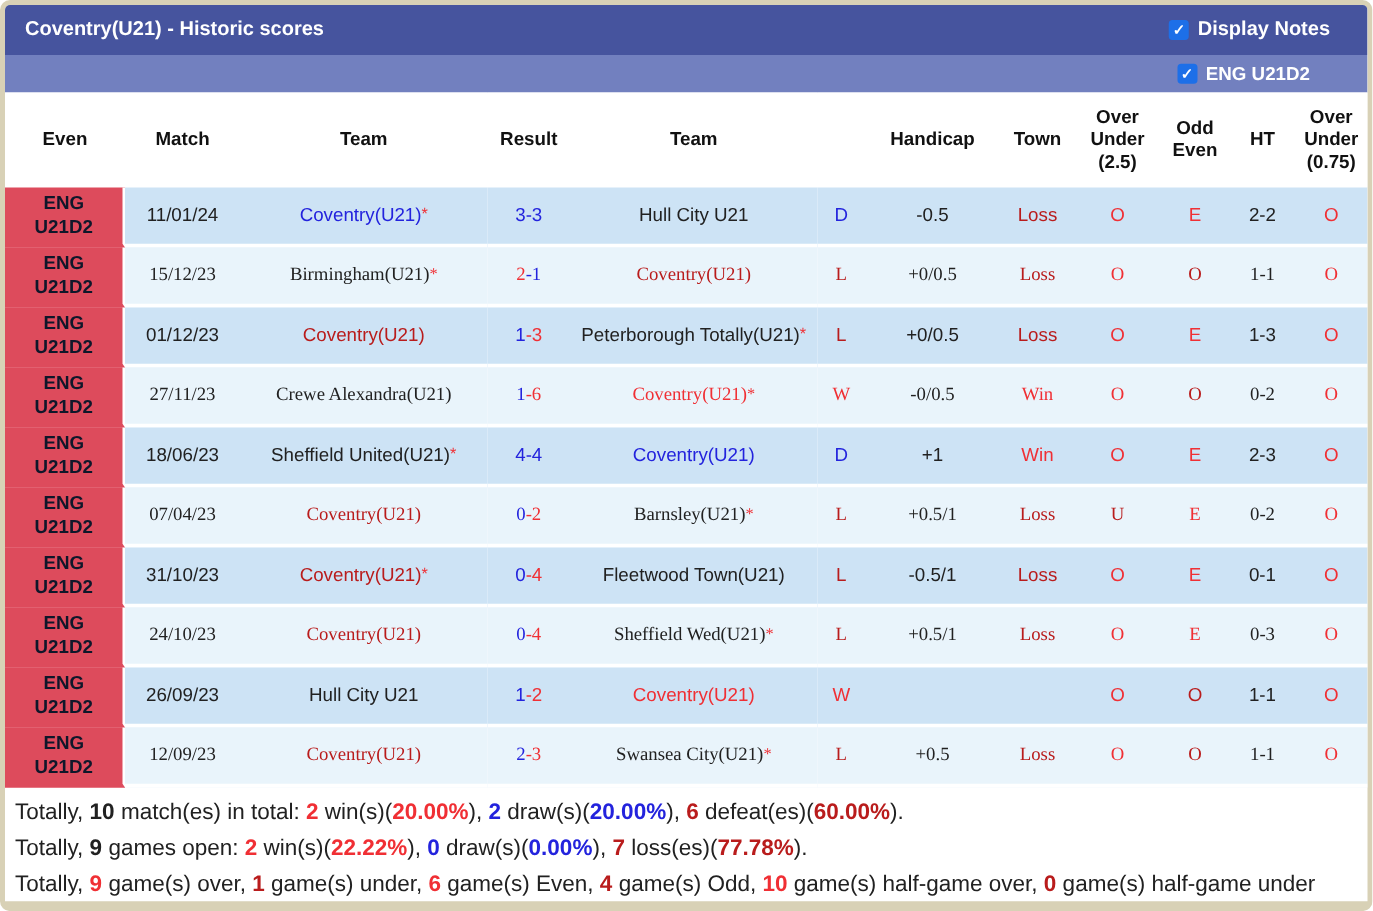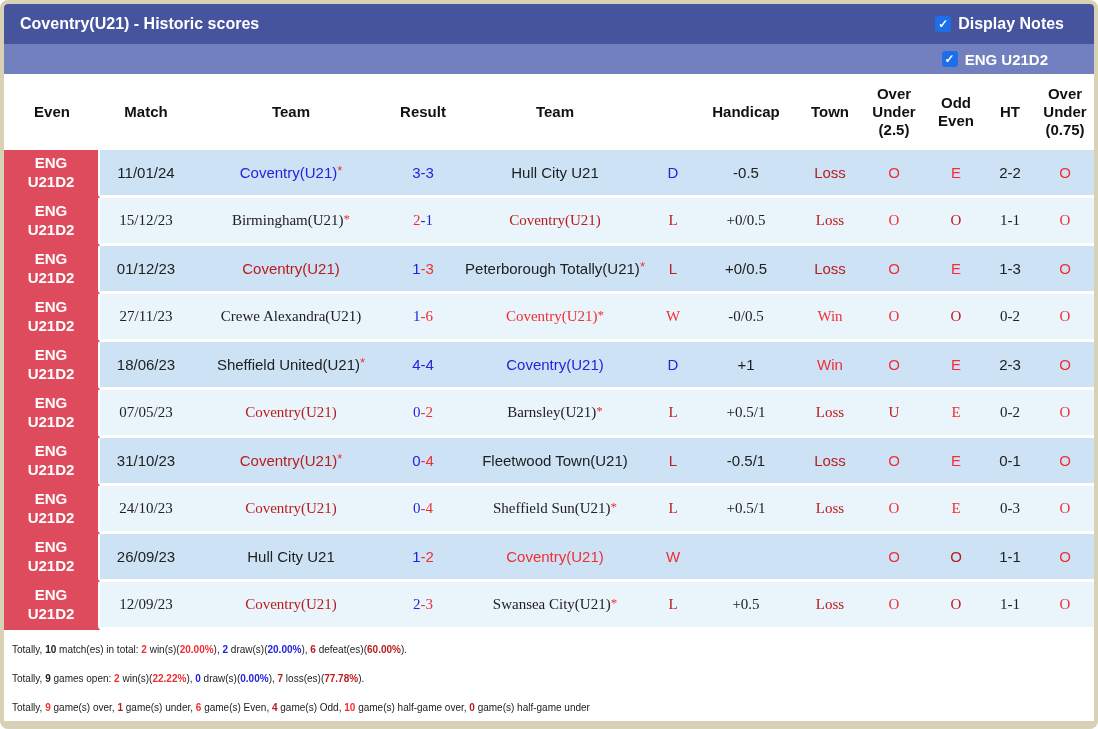--- a/index.html
+++ b/index.html
@@ -17,29 +17,29 @@
   .filter-group{display:flex;align-items:center;margin-left:38px;}
   .select-box{display:inline-flex;align-items:center;gap:5px;background:#fdfdfd;color:#222;
               border:3px solid #111;border-radius:10px;box-shadow:0 0 0 2px #fff;
               padding:0 6px;margin:0 6px;height:22px;font-size:15px;font-weight:bold;cursor:pointer;}
   
   table{border-collapse:separate;border-spacing:0;table-layout:fixed;width:1090px;}
   th{font-size:15px;font-weight:bold;color:#111;text-align:center;vertical-align:middle;
      height:76px;line-height:1.2;white-space:pre-line;background:#fff;padding:0;}
   td{font-size:15px;text-align:center;vertical-align:middle;height:45px;padding:0 2px;
      border-bottom:3px solid #fff;line-height:1.15;}
-  td.badge{background:#dd4b5c;color:#ffffff;font-weight:bold;font-size:15px;white-space:pre-line;
+  td.badge{background:#dd4b5c;color:#0f172a;font-weight:bold;font-size:15px;white-space:pre-line;
            border-bottom:3px solid #dd4b5c;border-right:2px solid #fff;line-height:1.25;}
   tr.shade-dark td:not(.badge){background:#cde3f5;}
   tr.shade-light td:not(.badge){background:#e9f4fb;font-family:Liberation Serif, serif;}
   .star{color:#f02f34;font-size:13px;vertical-align:top;}
   .c-red{color:#f02f34;}.c-green{color:#b91c1c;}.c-blue{color:#2323dd;}.c-dark{color:#212121;}
   b.seg{font-weight:bold;}
   
-  .summary{padding:5px 8px 0 8px;font-size:10px;color:#111;}
+  .summary{padding:5px 8px 0 8px;font-size:18px;color:#111;}
   .summary .line{line-height:29px;white-space:nowrap;}
   .chev{display:inline-block;}
 </style>
 </head>
 <body>
 
 <div class="page">
 
   <div class="band-dark" style="background:#46549e;">
     <span>Coventry(U21) - Historic scores</span>
@@ -164,21 +164,21 @@
           <td class="c-dark">+1</td>
           <td class="c-red">Win</td>
           <td class="c-red">O</td>
           <td class="c-red">E</td>
           <td class="c-dark">2-3</td>
           <td class="c-red">O</td>
         </tr>
         <tr class="shade-light">
           <td class="badge">ENG
 U21D2</td>
-          <td class="c-dark">07/05/23</td>
+          <td class="c-dark">07/04/23</td>
           <td><span class="c-green">Coventry(U21)</span></td>
           <td><span class="c-blue">0</span><span class="c-red">-2</span></td>
           <td><span class="c-dark">Barnsley(U21)</span><span class="star">*</span></td>
           <td class="c-green">L</td>
           <td class="c-dark">+0.5/1</td>
           <td class="c-green">Loss</td>
           <td class="c-green">U</td>
           <td class="c-red">E</td>
           <td class="c-dark">0-2</td>
           <td class="c-red">O</td>
@@ -197,21 +197,21 @@
           <td class="c-red">E</td>
           <td class="c-dark">0-1</td>
           <td class="c-red">O</td>
         </tr>
         <tr class="shade-light">
           <td class="badge">ENG
 U21D2</td>
           <td class="c-dark">24/10/23</td>
           <td><span class="c-green">Coventry(U21)</span></td>
           <td><span class="c-blue">0</span><span class="c-red">-4</span></td>
-          <td><span class="c-dark">Sheffield Sun(U21)</span><span class="star">*</span></td>
+          <td><span class="c-dark">Sheffield Wed(U21)</span><span class="star">*</span></td>
           <td class="c-green">L</td>
           <td class="c-dark">+0.5/1</td>
           <td class="c-green">Loss</td>
           <td class="c-red">O</td>
           <td class="c-red">E</td>
           <td class="c-dark">0-3</td>
           <td class="c-red">O</td>
         </tr>
         <tr class="shade-dark">
           <td class="badge">ENG

